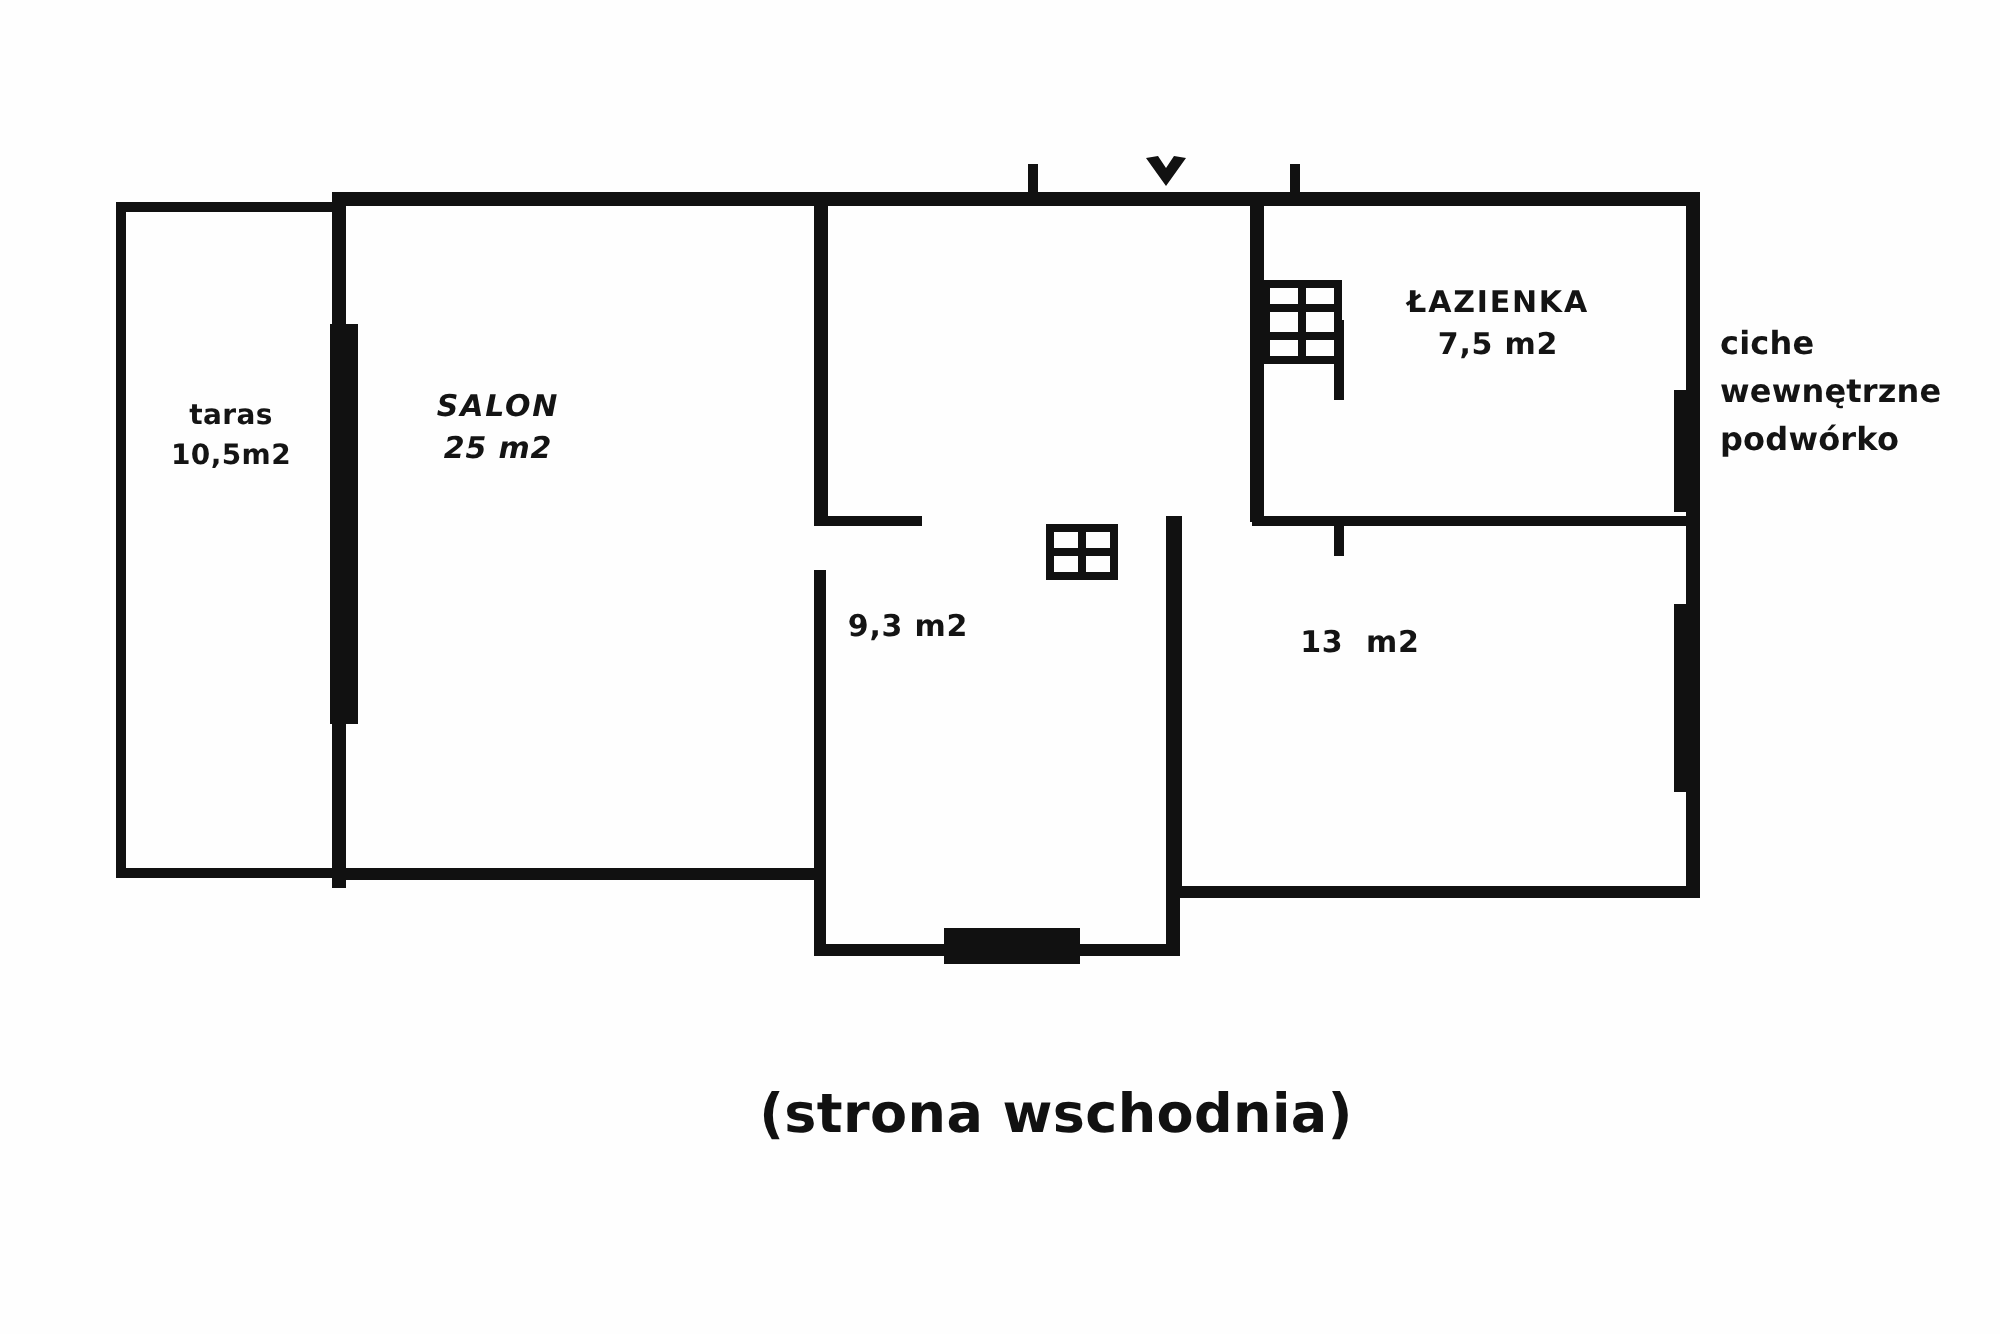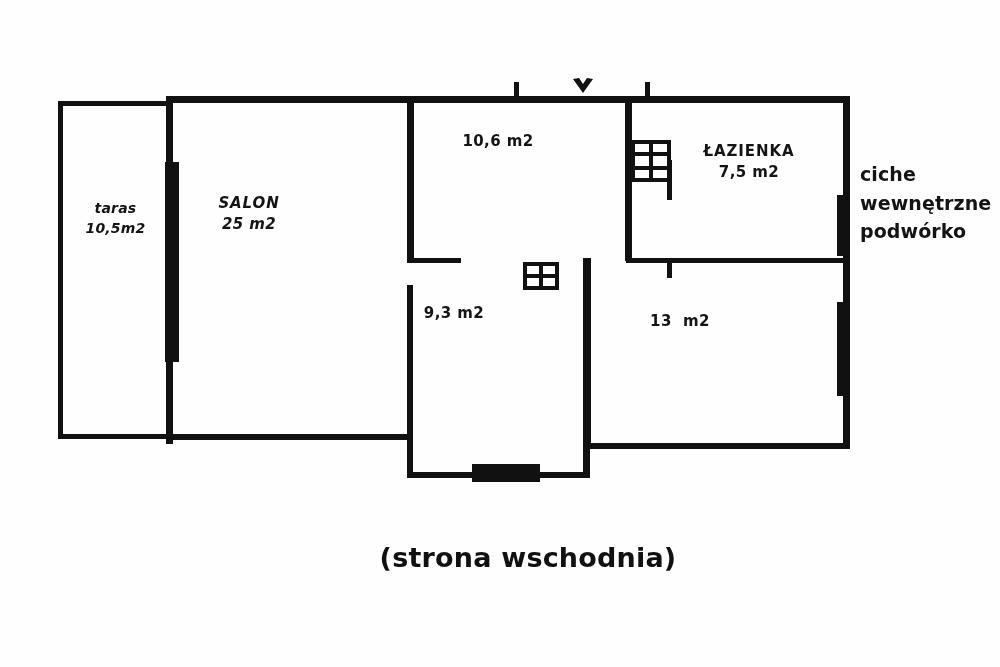--- a/index.html
+++ b/index.html
@@ -53,26 +53,25 @@
   .room-label .rl-area {
     display: block;
     font-weight: bold;
     font-size: 15px;
     letter-spacing: 0.4px;
   }
   .room-label.small .rl-name,
   .room-label.small .rl-area {
     font-size: 14px;
     letter-spacing: 0.2px;
-    font-style: italic;
   }
   .note-label {
     position: absolute;
     color: #141414;
-    font-size: 19px;
+    font-size: 16px;
     font-weight: bold;
     line-height: 1.5;
     text-align: left;
     letter-spacing: 0.1px;
   }
   .note-label span { display: block; }
   .caption {
     position: absolute;
     width: 1000px;
     left: 0;
@@ -134,21 +133,21 @@
       </g>
     <g id="g-icons">
         <path d="M 573 79 L 583 93 L 593 79 L 587 78 L 583 84 L 579 78 Z" fill="#111111"></path>
       </g>
   </svg>
 
   <div class="label-layer">
     <div id="room-labels">
         <div class="room-label small" style="left: 58px; top: 199px; width: 115px;"><span class="rl-name">taras</span><span class="rl-area">10,5m2</span></div>
         <div class="room-label" style="left: 186px; top: 193px; width: 126px; font-style: italic;"><span class="rl-name">SALON</span><span class="rl-area">25 m2</span></div>
-        <div class="room-label" style="left: 413px; top: 131px; width: 170px;"><span class="rl-area">10,6 m2</span></div>
+        <div class="room-label" style="left: 413px; top: 131px; width: 170px;"></div>
         <div class="room-label" style="left: 676px; top: 141px; width: 146px;"><span class="rl-name">ŁAZIENKA</span><span class="rl-area">7,5 m2</span></div>
         <div class="room-label" style="left: 388px; top: 303px; width: 132px;"><span class="rl-area">9,3 m2</span></div>
         <div class="room-label" style="left: 602px; top: 311px; width: 156px;"><span class="rl-area">13  m2</span></div>
       </div>
     <div id="note-labels">
         <div class="note-label" style="left: 860px; top: 160px;">
           <span>ciche</span>
           <span>wewnętrzne</span>
           <span>podwórko</span>
         </div>

